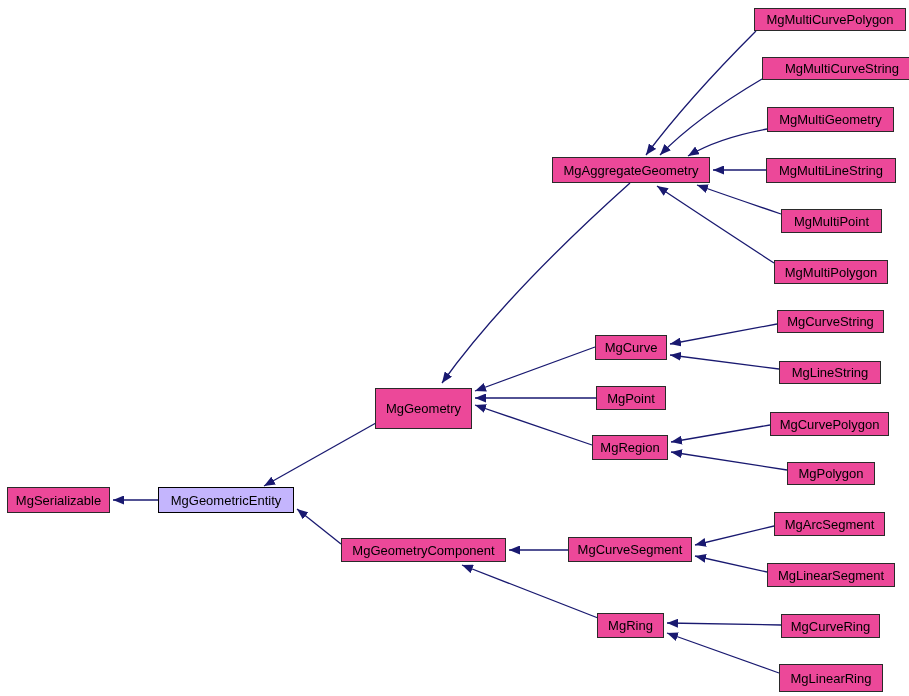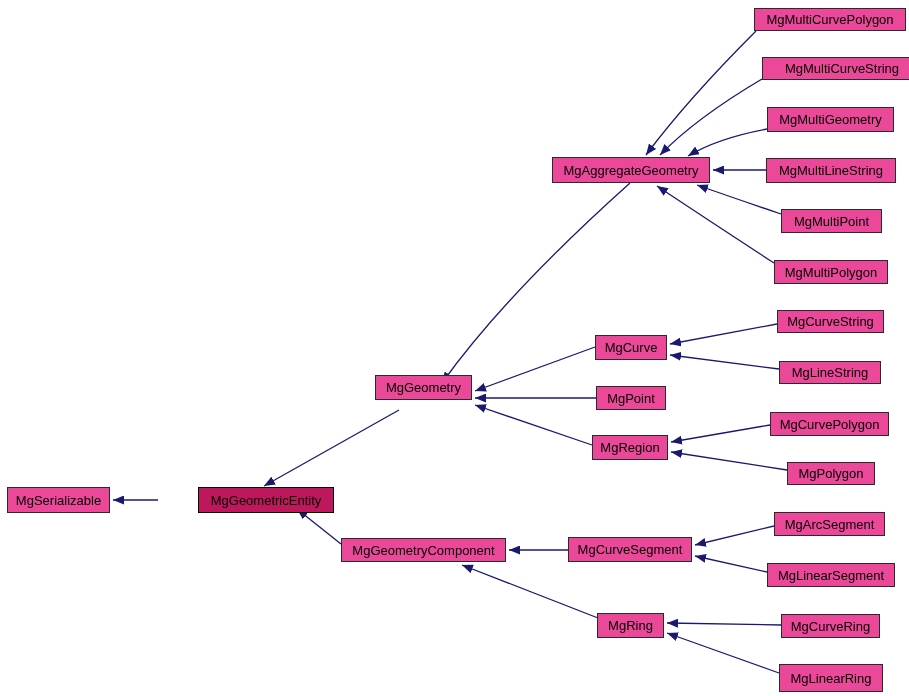--- a/index.html
+++ b/index.html
@@ -7,21 +7,21 @@
     width:909px;height:696px;position:relative;background:#ffffff;
     font-family:"Liberation Sans",sans-serif;overflow:hidden;
   }
   #edges{position:absolute;left:0;top:0;z-index:1;}
   .node{
     position:absolute;z-index:2;box-sizing:border-box;
     display:flex;align-items:center;justify-content:center;
     background:#ec4899;border:1.5px solid #2a2a2a;
     font-size:13px;color:#000000;white-space:nowrap;cursor:pointer;
   }
-  .node.hl{background:#be185d;border-color:#000000;cursor:default;margin-left:40px;}
+  .node.hl{background:#c4b5fd;border-color:#000000;cursor:default;}
 </style>
 </head>
 <body>
 
 <svg id="edges" width="909" height="696" viewBox="0 0 909 696">
   <defs>
     <marker id="arrow" markerUnits="userSpaceOnUse" markerWidth="12" markerHeight="9" refX="11" refY="4.5" orient="auto">
       <path d="M0,0 L11,4.5 L0,9 z" fill="#191970"></path>
     </marker>
   </defs>
@@ -47,21 +47,21 @@
     <path marker-end="url(#arrow)" d="M598,618 L462,565"></path>
     <path marker-end="url(#arrow)" d="M774,526 L695,545"></path>
     <path marker-end="url(#arrow)" d="M767,572 L695,556"></path>
     <path marker-end="url(#arrow)" d="M781,625 L667,623"></path>
     <path marker-end="url(#arrow)" d="M779,673 L667,633"></path>
   </g>
 </svg>
 
 <div class="node" style="left:7px;top:487px;width:103px;height:26px">MgSerializable</div>
 <div class="node hl" style="left:158px;top:487px;width:136px;height:26px">MgGeometricEntity</div>
-<div class="node" style="left:375px;top:375px;width:97px;height:25px">MgGeometry</div>
+<div class="node" style="left:375px;top:388px;width:97px;height:41px">MgGeometry</div>
 <div class="node" style="left:341px;top:538px;width:165px;height:24px">MgGeometryComponent</div>
 <div class="node" style="left:552px;top:157px;width:158px;height:26px">MgAggregateGeometry</div>
 <div class="node" style="left:595px;top:335px;width:72px;height:25px">MgCurve</div>
 <div class="node" style="left:596px;top:386px;width:70px;height:24px">MgPoint</div>
 <div class="node" style="left:592px;top:435px;width:76px;height:25px">MgRegion</div>
 <div class="node" style="left:568px;top:537px;width:124px;height:25px">MgCurveSegment</div>
 <div class="node" style="left:597px;top:613px;width:67px;height:25px">MgRing</div>
 <div class="node" style="left:754px;top:8px;width:152px;height:23px">MgMultiCurvePolygon</div>
 <div class="node" style="left:762px;top:57px;width:160px;height:23px">MgMultiCurveString</div>
 <div class="node" style="left:767px;top:107px;width:127px;height:25px">MgMultiGeometry</div>

